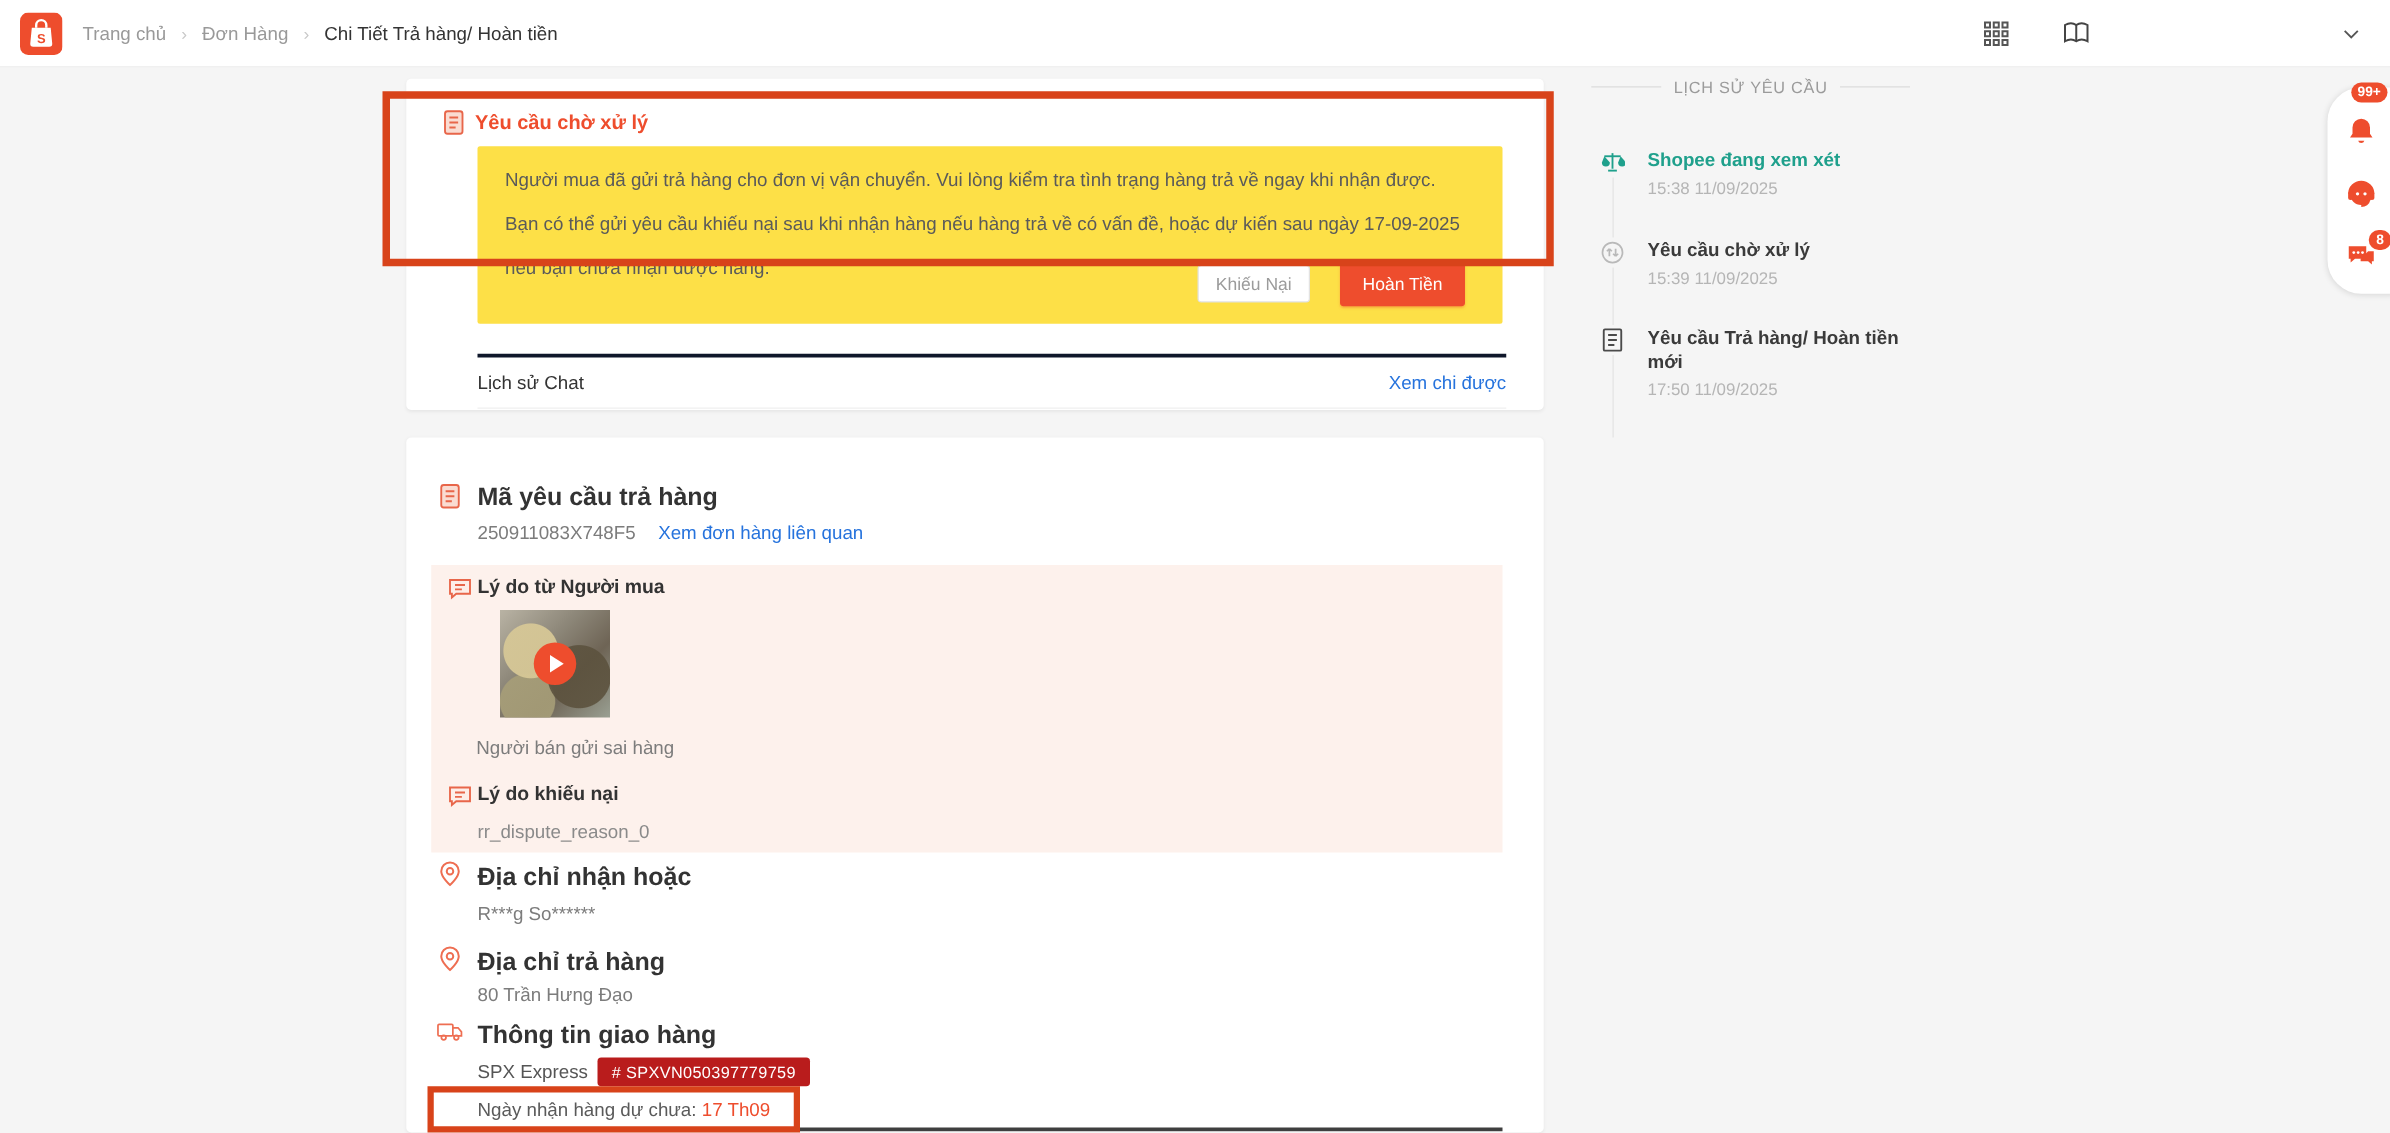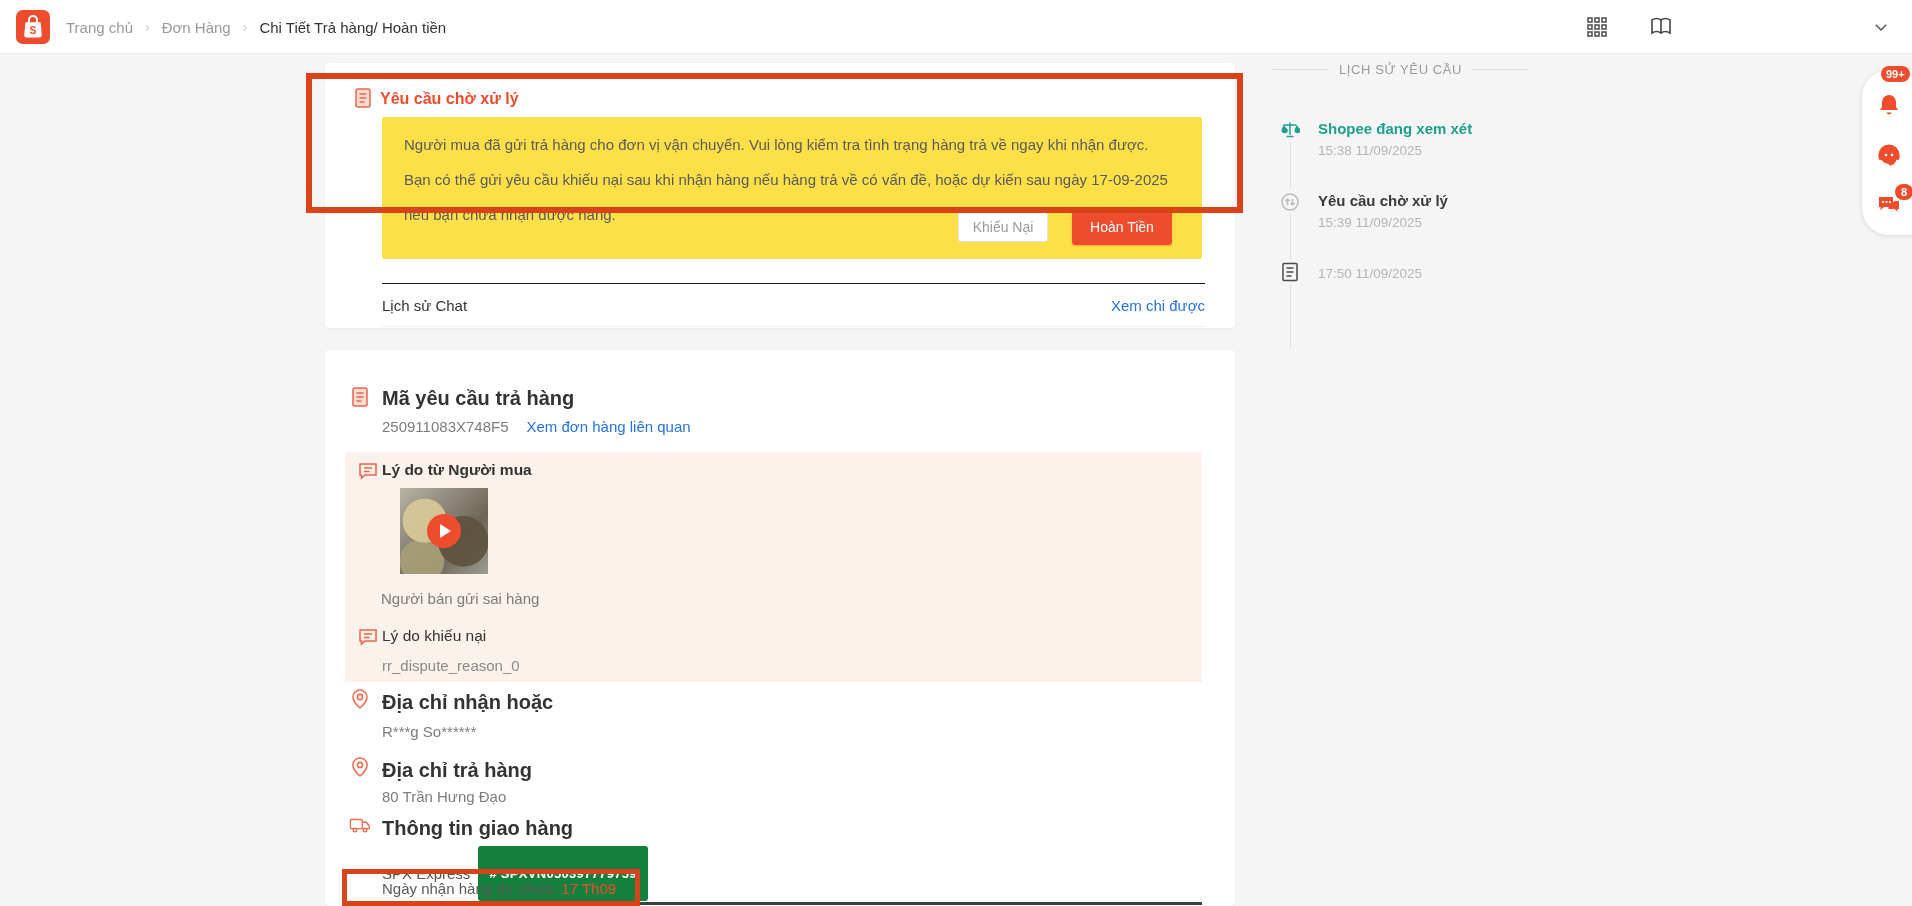--- a/index.html
+++ b/index.html
@@ -26,55 +26,55 @@
   .sec-icon { position:absolute; width:22px; height:22px; }
   .sec-title { position:absolute; font-weight:700; font-size:20px; color:#333; }
   .sec-value { position:absolute; color:#7c7c7c; font-size:15px; }
 
   .pending-title { left:55px; top:27px; color:#ee4d2d; font-size:16px; font-weight:700; position:absolute; }
   .desc-panel { position:absolute; left:57px; top:54px; width:820px; height:142px; background:#fde047; border-radius:2px; }
   .desc-text { position:absolute; left:22px; top:10px; width:775px; color:#5a5a5a; font-size:15px; line-height:35px; }
   .btn { position:absolute; border-radius:3px; font-size:14px; display:flex; align-items:center; justify-content:center; cursor:pointer; }
   .btn-dispute { left:633px; top:149px; width:90px; height:30px; background:#fff; border:1px solid #e2e2e2; color:#9b9b9b; }
   .btn-refund { left:747px; top:146px; width:100px; height:36px; background:#ee4d2d; border:1px solid #ee4d2d; color:#fff; box-shadow:0 1px 2px rgba(238,77,45,.35); }
-  .chat-row { position:absolute; left:57px; top:220px; width:823px; height:44px; border-top:1px solid #0f172a; border-bottom:1px solid #f0f0f0; display:flex; align-items:center; justify-content:space-between; }
+  .chat-row { position:absolute; left:57px; top:220px; width:823px; height:44px; border-top:3px solid #0f172a; border-bottom:1px solid #f0f0f0; display:flex; align-items:center; justify-content:space-between; }
   .chat-label { color:#333; font-size:15px; }
   .link { color:#2673dd; cursor:pointer; font-size:15px; }
 
   
   .req-label { left:57px; top:37px; }
   .req-icon { left:24px; top:36px; }
   .req-value-row { position:absolute; left:57px; top:68px; display:flex; gap:18px; align-items:flex-end; }
   .pink { position:absolute; left:20px; top:102px; width:857px; height:230px; background:#fdf1ec; }
   .pk-icon1 { left:12px; top:8px; }
   .pk-title1 { left:37px; top:9px; position:absolute; font-weight:700; font-size:15.5px; }
   .thumb { position:absolute; left:55px; top:36px; width:88px; height:86px; cursor:pointer; overflow:hidden;
     background:
       radial-gradient(circle at 28% 38%, rgba(214,199,150,.95) 0 26%, rgba(214,199,150,0) 27%),
       radial-gradient(circle at 72% 62%, rgba(92,82,62,.9) 0 30%, rgba(92,82,62,0) 31%),
       radial-gradient(circle at 25% 85%, rgba(167,158,120,.9) 0 22%, rgba(167,158,120,0) 23%),
       linear-gradient(135deg,#b9b3a4 0%,#8f897b 35%,#6e6455 65%,#9aa093 100%); }
   .play { position:absolute; left:27px; top:26px; width:34px; height:34px; border-radius:50%; background:#ee4d2d; display:flex; align-items:center; justify-content:center; }
   .play::after { content:""; display:block; margin-left:3px; border-left:11px solid #fff; border-top:7px solid transparent; border-bottom:7px solid transparent; }
   .thumb-caption { position:absolute; left:36px; top:138px; color:#7c7c7c; }
   .pk-icon2 { left:12px; top:174px; }
-  .pk-title2 { left:37px; top:175px; position:absolute; font-weight:400; font-size:15.5px; }
+  .pk-title2 { left:37px; top:175px; position:absolute; font-weight:700; font-size:15.5px; }
   .pk-value2 { left:37px; top:205px; position:absolute; color:#8a8a8a; }
 
   .addr1-icon { left:24px; top:338px; }
   .addr1-label { left:57px; top:341px; }
   .addr1-value { left:57px; top:373px; }
   .addr2-icon { left:24px; top:406px; }
   .addr2-label { left:57px; top:409px; }
   .addr2-value { left:57px; top:438px; }
   .ship-icon { left:24px; top:464px; }
   .ship-label { left:57px; top:467px; }
   .spx-row { position:absolute; left:57px; top:496px; display:flex; align-items:center; gap:8px; }
   .carrier { color:#555; }
-  .track-badge { background:#15803d; color:#fff; font-weight:700; font-size:13px; padding:20px 11px; border-radius:3px; letter-spacing:.3px; cursor:pointer; }
+  .track-badge { background:#b91c1c; color:#fff; font-weight:400; font-size:13px; padding:4px 11px; border-radius:3px; letter-spacing:.3px; cursor:pointer; }
   .expected-row { position:absolute; left:57px; top:530px; color:#5a5a5a; }
   .expected-date { color:#ee4d2d; }
   .cutoff-strip { position:absolute; left:315px; top:552px; width:562px; height:3px; background:#3f3f3f; }
 
   
   .annot { position:absolute; border:6px solid #d8431a; z-index:40; pointer-events:none; }
   .annot1 { left:306px; top:73px; width:937px; height:140px; }
   .annot2 { left:342px; top:869px; width:298px; height:37px; border-width:5px; }
 
   
@@ -275,20 +275,21 @@
   <div class="tl-item" style="top:198px;">
     <div class="tl-icon">
       <svg width="18" height="20" viewBox="0 0 18 20" fill="none" stroke="#4a4a4a" stroke-width="1.5">
         <rect x="2" y="1.5" width="14" height="17" rx="1"></rect>
         <line x1="5.5" y1="6" x2="12.5" y2="6"></line>
         <line x1="5.5" y1="10" x2="12.5" y2="10"></line>
         <line x1="5.5" y1="14" x2="10.5" y2="14"></line>
       </svg>
     </div>
     <div class="tl-text">
+      <div class="tl-label">Yêu cầu Trả hàng/ Hoàn tiền mới</div>
       <div class="tl-time">17:50 11/09/2025</div>
     </div>
   </div>
 </div>
 
 <div class="rail">
   <svg class="rail-icon rail-bell" viewBox="0 0 26 26">
     <path d="M13 3 a7 7 0 0 1 7 7 v5 l2 3 H4 l2-3 v-5 a7 7 0 0 1 7-7 z" fill="#ee4d2d"></path>
     <path d="M10.5 20.5 a2.6 2.6 0 0 0 5 0 z" fill="#ee4d2d"></path>
   </svg>

